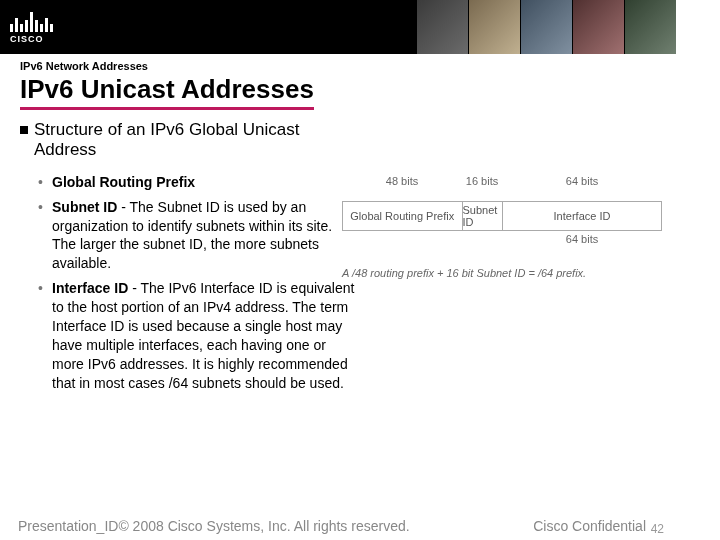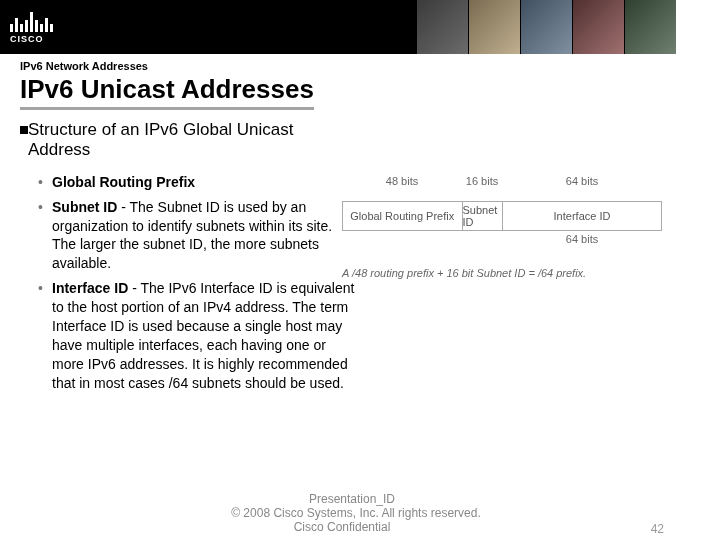--- a/index.html
+++ b/index.html
@@ -13,42 +13,42 @@
   .logo-text { font-size: 9px; letter-spacing: 1px; font-weight: bold; color:#fff; }
   .photostrip { display: flex; height: 54px; }
   .face { width: 52px; height: 54px; background: linear-gradient(135deg,#555,#888); border-left:1px solid #000; }
   .face:nth-child(1){background:linear-gradient(135deg,#3b3b3b,#6b6b6b);}
   .face:nth-child(2){background:linear-gradient(135deg,#7a6a50,#c0b090);}
   .face:nth-child(3){background:linear-gradient(135deg,#405060,#8090a0);}
   .face:nth-child(4){background:linear-gradient(135deg,#503030,#a07070);}
   .face:nth-child(5){background:linear-gradient(135deg,#304030,#708070);}
   .titleblock { position: absolute; left: 20px; top: 60px; }
   .overline { font-size: 11px; font-weight: bold; color: #000; }
-  .title { font-size: 26px; font-weight: bold; color: #000; border-bottom: 3px solid #a3a3a3; display: inline-block; padding-bottom: 2px; margin-top: 2px; }
+  .title { font-size: 26px; font-weight: bold; color: #000; border-bottom: 3px solid #be185d; display: inline-block; padding-bottom: 2px; margin-top: 2px; }
   .content { position: absolute; left: 20px; top: 120px; width: 335px; }
-  .section-head { font-size: 17px; color: #000; display: flex; align-items: flex-start; line-height: 1.2; margin-bottom: 12px; }
+  .section-head { font-size: 17px; color: #000; display: flex; align-items: flex-start; gap: 6px; line-height: 1.2; margin-bottom: 12px; }
   .sq { width: 8px; height: 8px; background: #000; margin-top: 6px; flex: 0 0 8px; }
   ul.bullets { list-style: none; margin-left: 18px; }
   ul.bullets > li { position: relative; font-size: 14px; line-height: 1.35; margin-bottom: 6px; color: #000; padding-left: 14px; }
   ul.bullets > li::before { content: "•"; position: absolute; left: 0; top: 0; color: #777; font-size: 14px; }
   .bold { font-weight: bold; }
   .diagram { position: absolute; right: 14px; top: 175px; width: 320px; font-family: Arial, sans-serif; color:#666; }
   .bitrow { display: flex; font-size: 11px; color:#666; margin-bottom: 14px; }
   .c48 { flex: 48; text-align: center; }
   .c16 { flex: 16; text-align: center; }
   .c64 { flex: 64; text-align: center; }
   .boxrow { display:flex; height: 30px; }
   .dbox { border:1px solid #aaa; display:flex; align-items:center; justify-content:center; font-size:11px; color:#555; background:#fff; }
   .db48{flex:48;} .db16{flex:16; border-left:none;} .db64{flex:64; border-left:none;}
   .underright { display:flex; font-size:11px; color:#666; margin-top:2px; }
   .underright .sp{flex:48;} .underright .sp2{flex:16;} .underright .lab{flex:64; text-align:center;}
   .caption { font-size: 11px; font-style: italic; color:#666; text-align:left; margin-top:22px; }
-  .footer { position:absolute; left:14px; bottom:6px; width:100%; display:flex; align-items:center; font-size:12px; color:#888; padding:0 14px;flex-direction:column; }
+  .footer { position:absolute; left:4px; bottom:6px; width:100%; display:flex; align-items:center; font-size:14px; color:#888; padding:0 14px; }
   .footer .fid{flex:0 0 auto;}
-  .footer .fc{flex:1; text-align:center;padding-left:8px;}
+  .footer .fc{flex:1; text-align:left;}
   .footer .fr{flex:0 0 auto; margin-right:20px;}
   .pageno{position:absolute; right:12px; bottom:4px; font-size:12px; color:#999;}
 </style>
 </head>
 <body>
 
 <div class="slide">
 
   <div class="topbar">
     <div class="logo">

